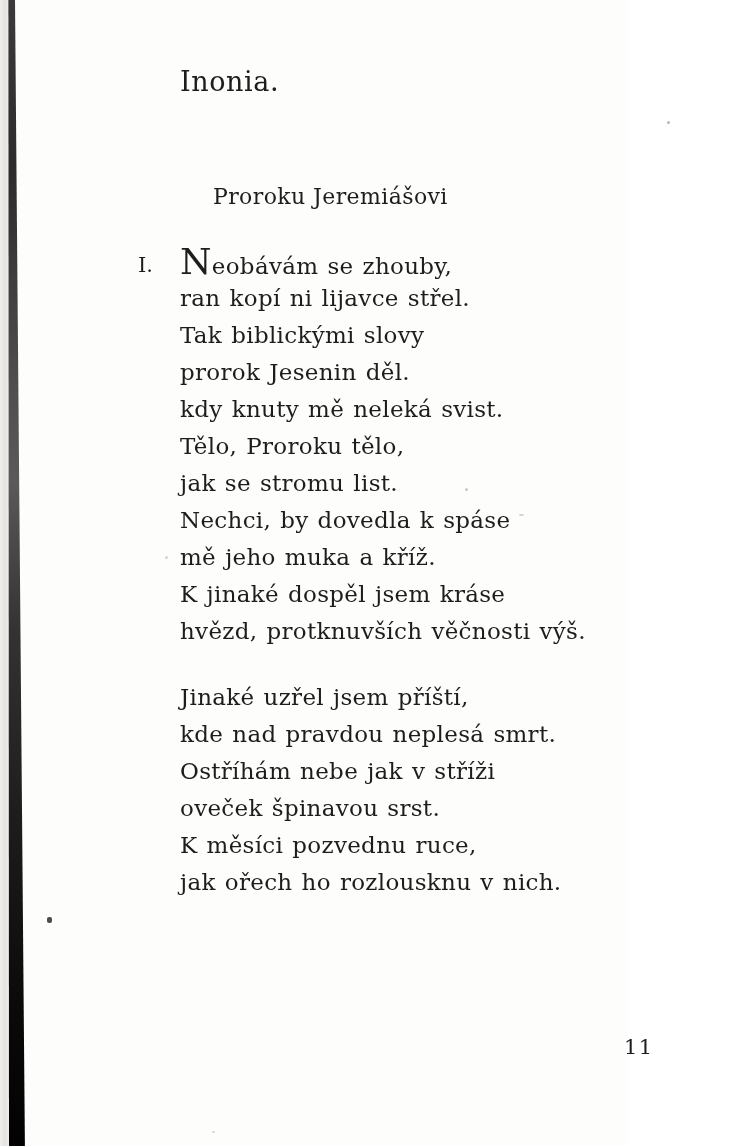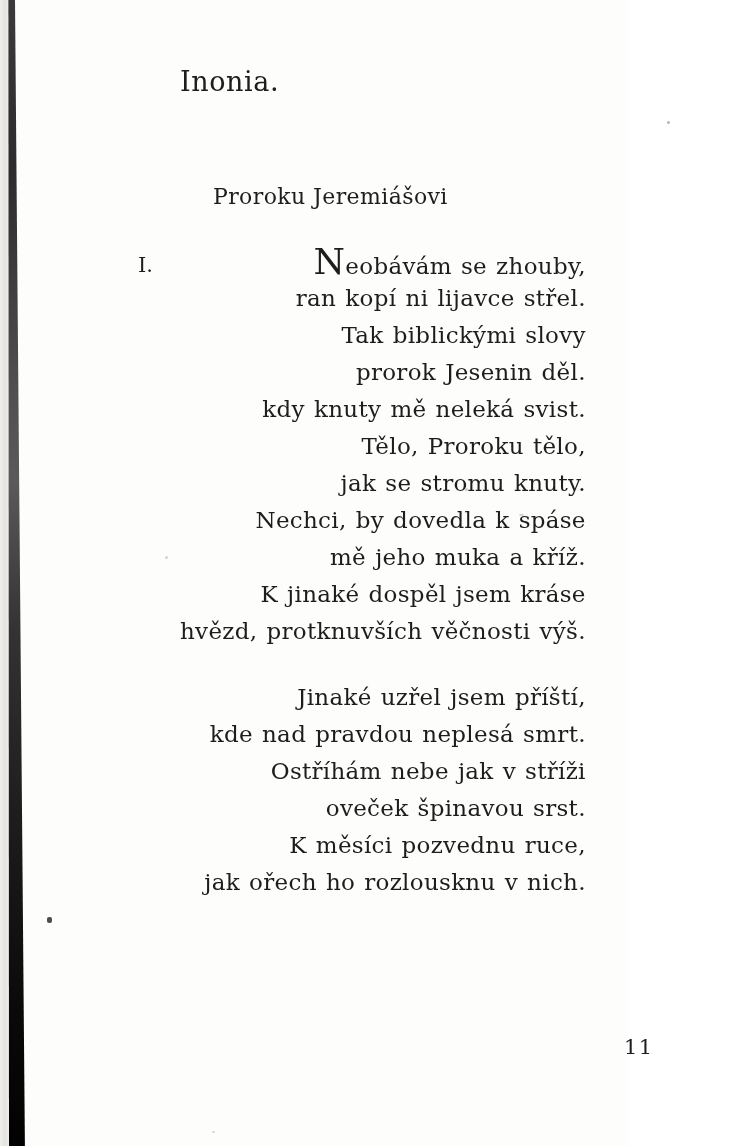--- a/index.html
+++ b/index.html
@@ -61,21 +61,20 @@
     line-height: 30px;
   }
   .poem {
     position: absolute;
     left: 180px; top: 243px;
     font-size: 23px;
     line-height: 37px;
     letter-spacing: 0.3px;
     word-spacing: 1.5px;
     white-space: nowrap;
-    text-align: right;
   }
   .poem-line { height: 37px; }
   .drop-cap {
     font-size: 36px;
     line-height: 37px;
   }
   .stanza-2 { margin-top: 29px; }
   .page-number {
     position: absolute;
     left: 624px; top: 1035px;
@@ -110,21 +109,21 @@
 
   <div class="poem">
     <div class="stanza">
       <div class="poem-line"><span class="drop-cap">N</span><span>eobávám se zhouby,</span></div>
       <div>
           <div class="poem-line">ran kopí ni lijavce střel.</div>
           <div class="poem-line">Tak biblickými slovy</div>
           <div class="poem-line">prorok Jesenin děl.</div>
           <div class="poem-line">kdy knuty mě neleká svist.</div>
           <div class="poem-line">Tělo, Proroku tělo,</div>
-          <div class="poem-line">jak se stromu knuty.</div>
+          <div class="poem-line">jak se stromu list.</div>
           <div class="poem-line">Nechci, by dovedla k spáse</div>
           <div class="poem-line">mě jeho muka a kříž.</div>
           <div class="poem-line">K jinaké dospěl jsem kráse</div>
           <div class="poem-line">hvězd, protknuvších věčnosti výš.</div>
         </div>
     </div>
     <div class="stanza stanza-2">
         <div class="poem-line">Jinaké uzřel jsem příští,</div>
         <div class="poem-line">kde nad pravdou neplesá smrt.</div>
         <div class="poem-line">Ostříhám nebe jak v stříži</div>

